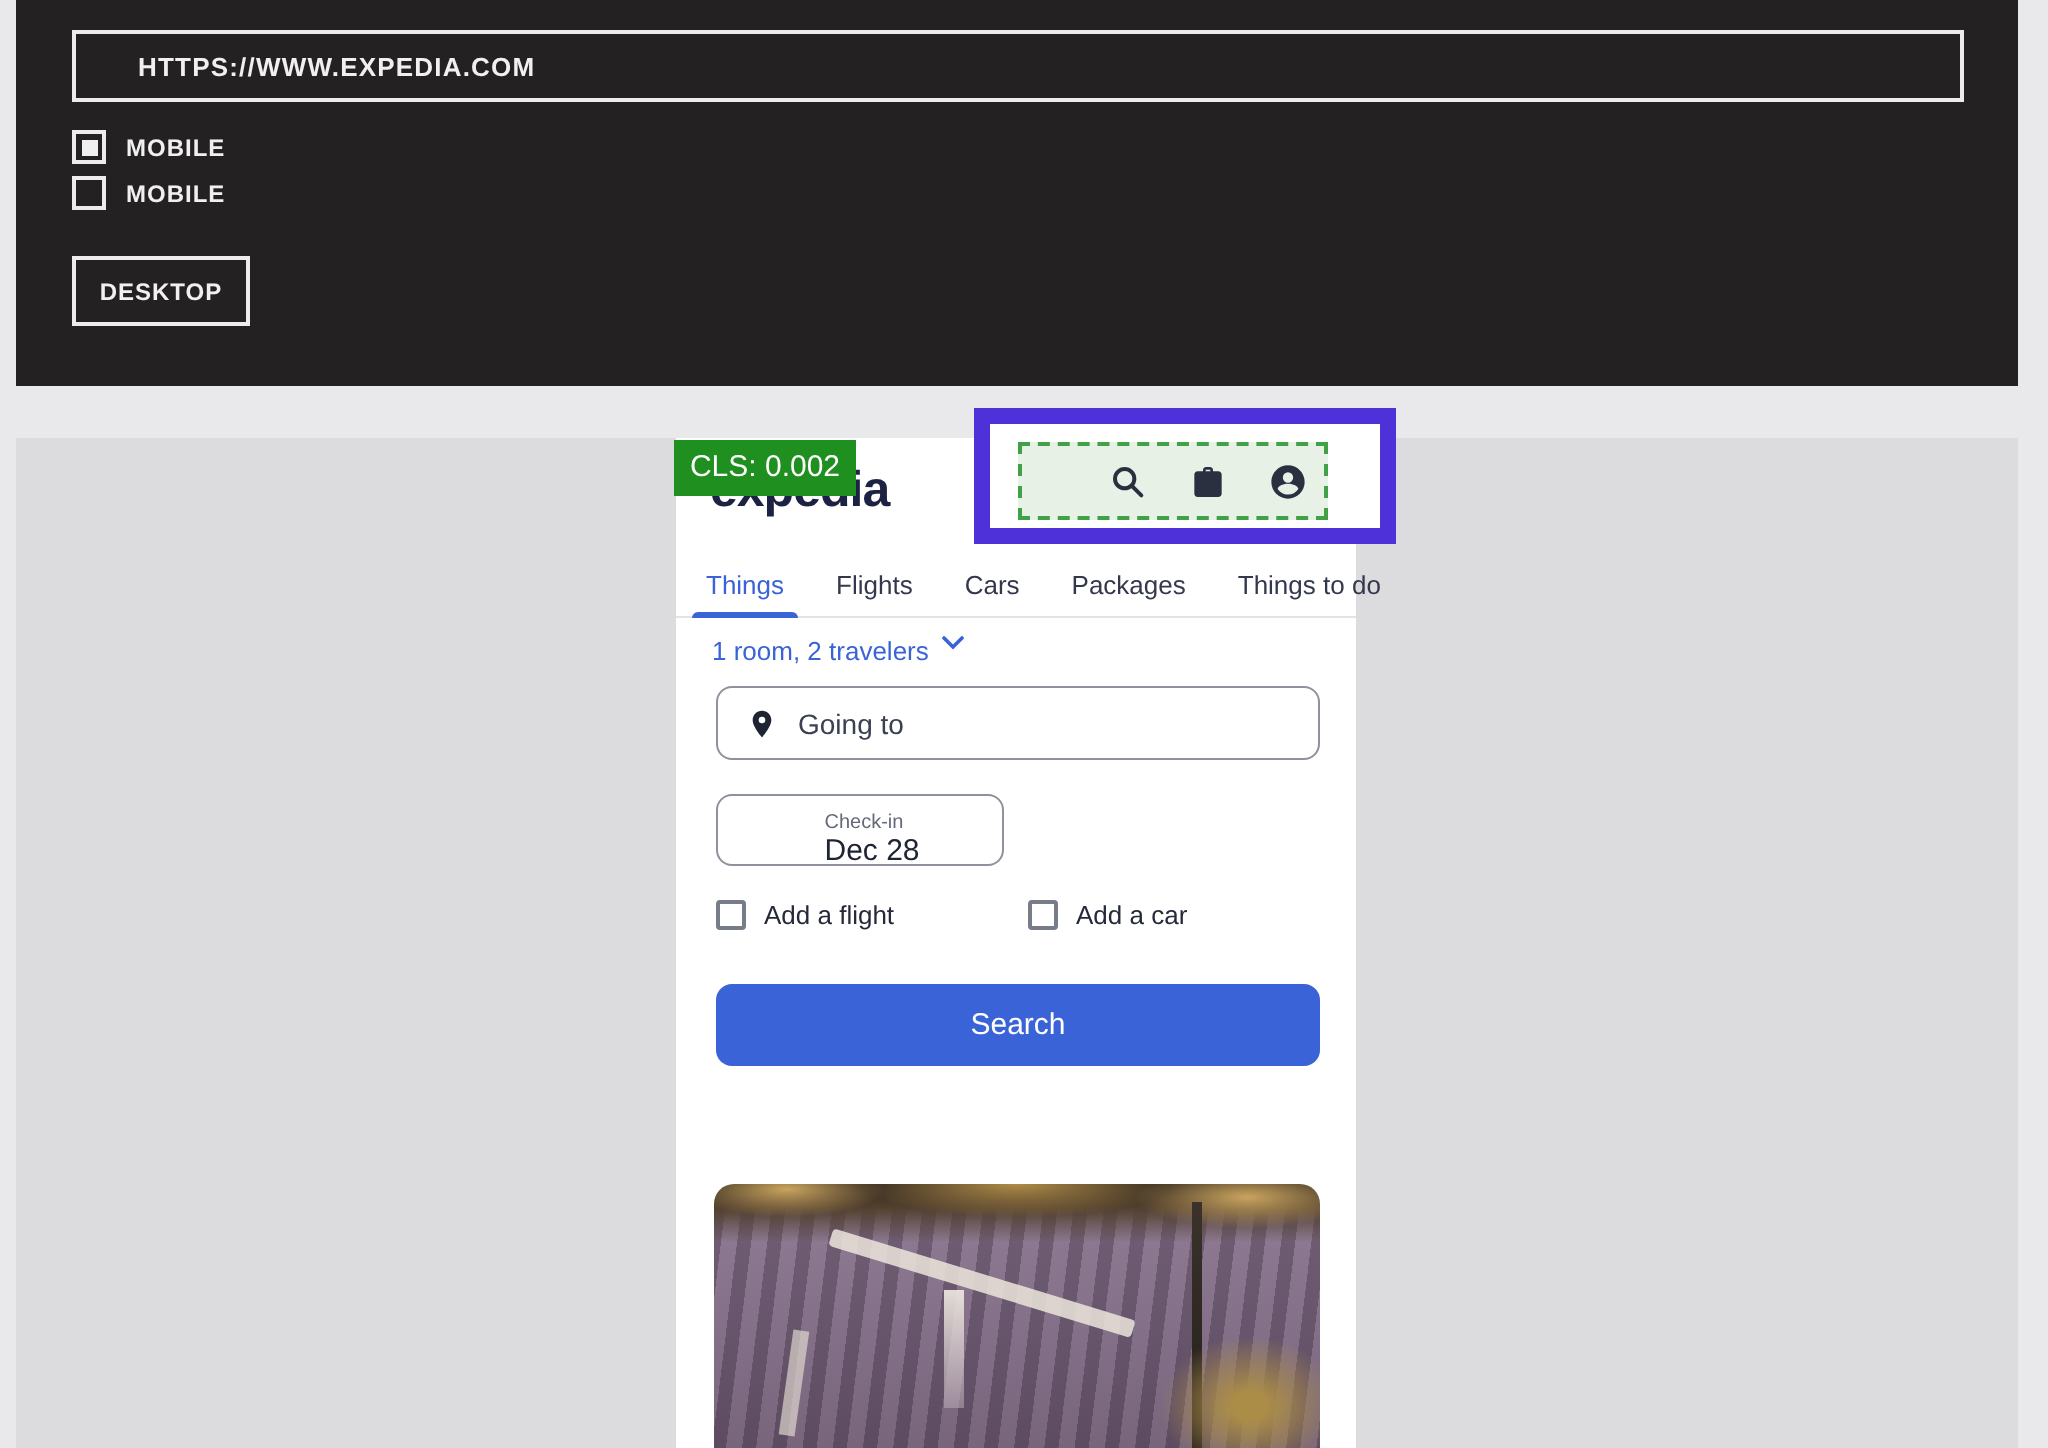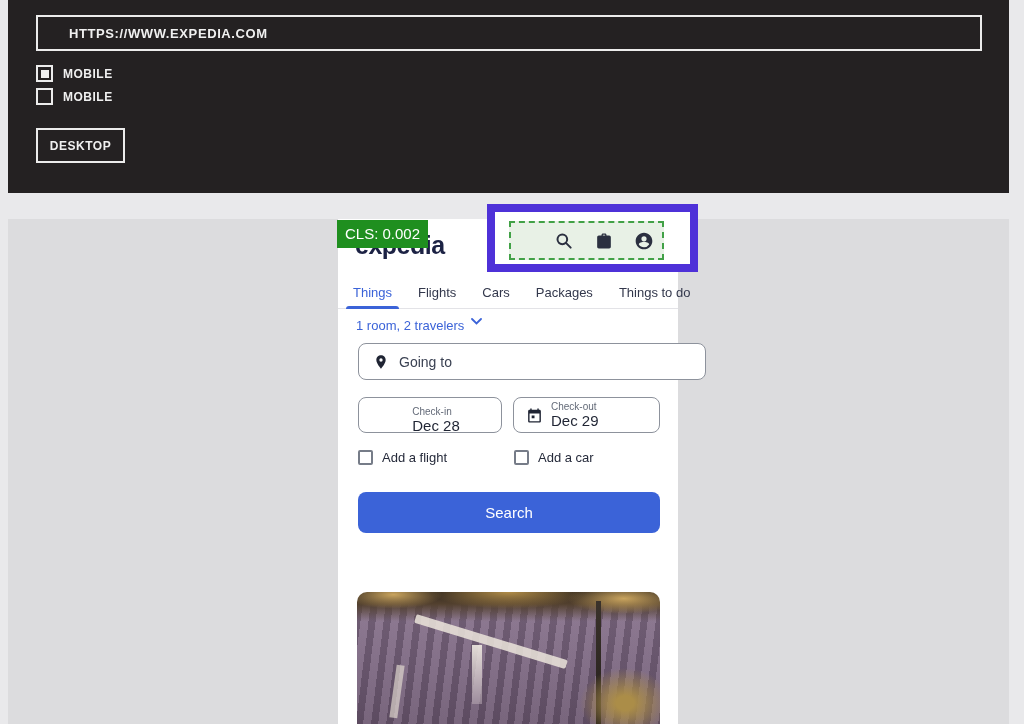--- a/index.html
+++ b/index.html
@@ -37,21 +37,21 @@
             border-bottom:1px solid #e3e3e7; display:flex; align-items:center; padding-left:15px; }
   .tab { position:relative; font-size:13px; color:#33384c; margin-right:26px; height:29px;
          line-height:26px; cursor:pointer; white-space:nowrap; }
   .tab.active { color:#3b63d8; }
   .tab.active::after { content:""; position:absolute; left:-7px; right:-7px; bottom:0;
                        height:3px; background:#3b63d8; border-radius:3px 3px 0 0; }
 
   .travelers { position:absolute; left:18px; top:99px; font-size:13px; color:#3b63d8;
                display:flex; gap:7px; cursor:pointer; }
 
-  .going-to { position:absolute; left:20px; top:124px; width:348px; height:37px;
+  .going-to { position:absolute; left:20px; top:124px; width:302px; height:37px;
               border:1px solid #8d929c; border-radius:8px; display:flex; align-items:center;
               padding-left:14px; gap:10px; cursor:text; background:#fff; }
   .going-to span { font-size:14px; color:#3a4152; }
 
   .date-field { position:absolute; top:178px; height:36px; border:1px solid #8d929c;
                 border-radius:8px; display:flex; align-items:center; padding-left:12px; gap:8px;
                 background:#fff; cursor:pointer; }
   .date-field.checkin { left:20px; width:144px;flex-direction:column; }
   .date-field.checkout { left:175px; width:147px; }
   .date-text { display:flex; flex-direction:column; justify-content:center; }
@@ -149,29 +149,20 @@
 
   <div class="date-field checkin">
     <svg width="17" height="17" viewBox="0 0 24 24" fill="#1f2433">
       <path d="M19 4h-1V2h-2v2H8V2H6v2H5c-1.1 0-2 .9-2 2v14c0 1.1.9 2 2 2h14c1.1 0 2-.9 2-2V6c0-1.1-.9-2-2-2zm0 16H5V9h14v11zM8 12h4v4H8z"></path>
     </svg>
     <div class="date-text">
       <div class="date-label">Check-in</div>
       <div class="date-value">Dec 28</div>
     </div>
   </div>
-  <div class="date-field checkout">
-    <svg width="17" height="17" viewBox="0 0 24 24" fill="#1f2433">
-      <path d="M19 4h-1V2h-2v2H8V2H6v2H5c-1.1 0-2 .9-2 2v14c0 1.1.9 2 2 2h14c1.1 0 2-.9 2-2V6c0-1.1-.9-2-2-2zm0 16H5V9h14v11zM8 12h4v4H8z"></path>
-    </svg>
-    <div class="date-text">
-      <div class="date-label">Check-out</div>
-      <div class="date-value">Dec 29</div>
-    </div>
-  </div>
 
   <div class="addon flight">
     <div class="box"></div>
     <div class="lbl">Add a flight</div>
   </div>
   <div class="addon car">
     <div class="box"></div>
     <div class="lbl">Add a car</div>
   </div>
 

